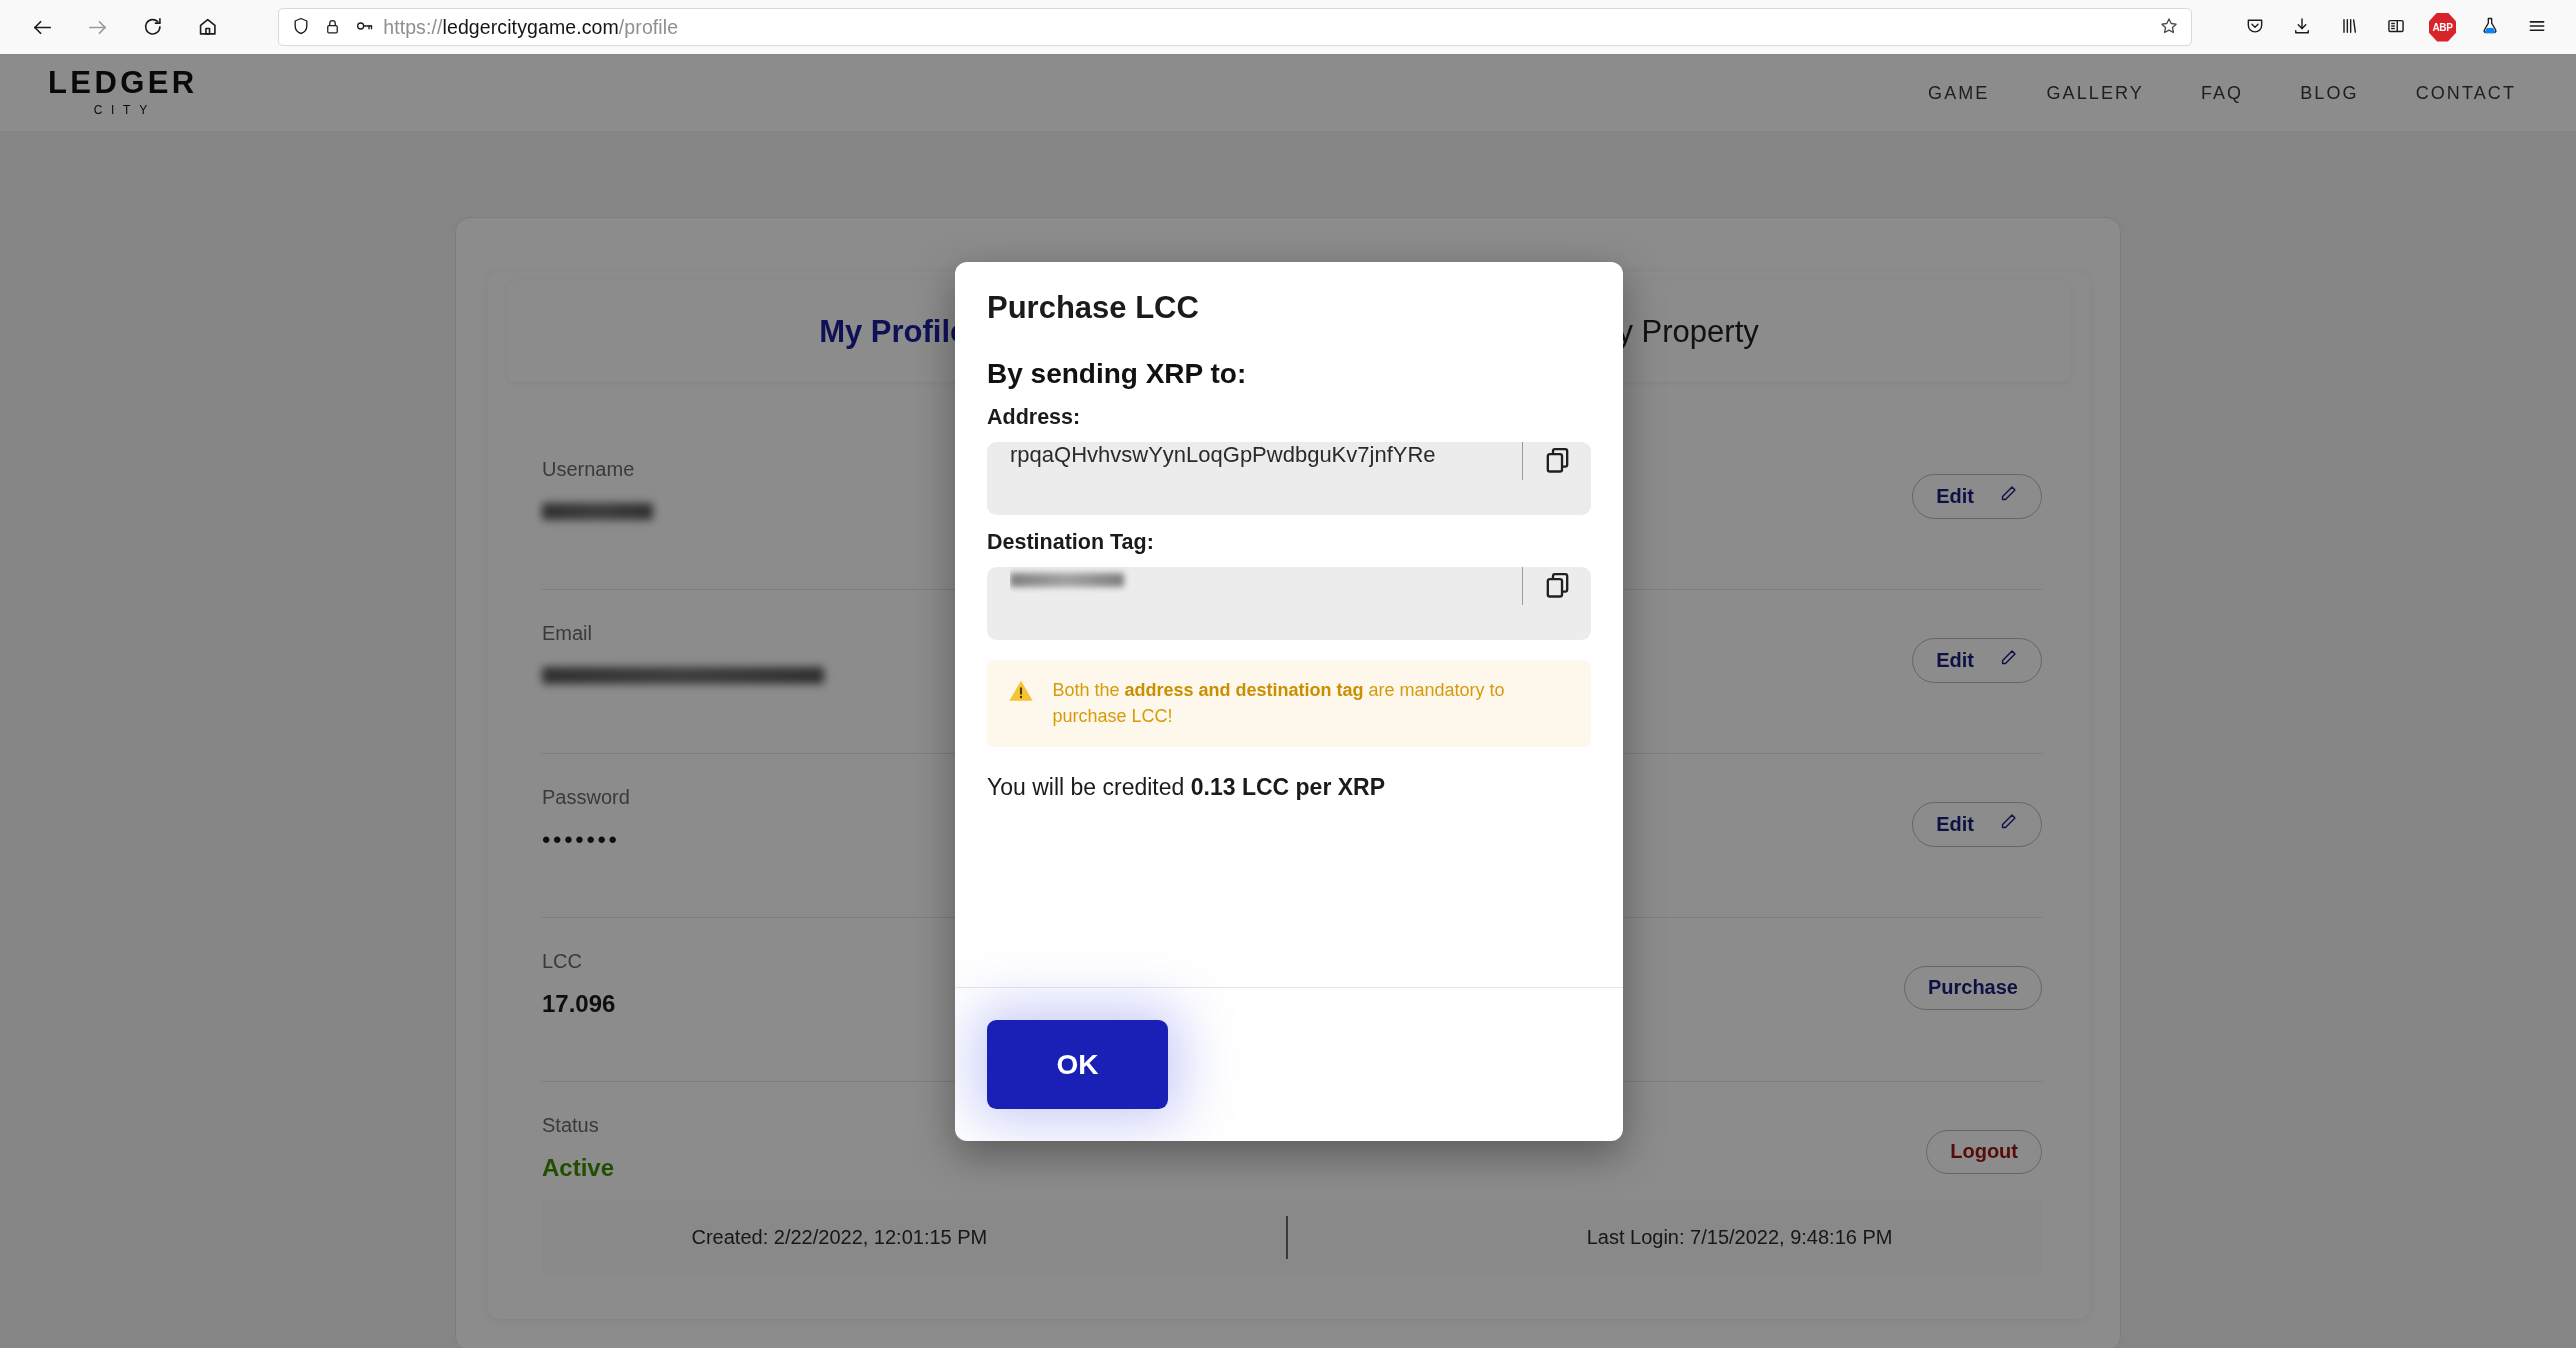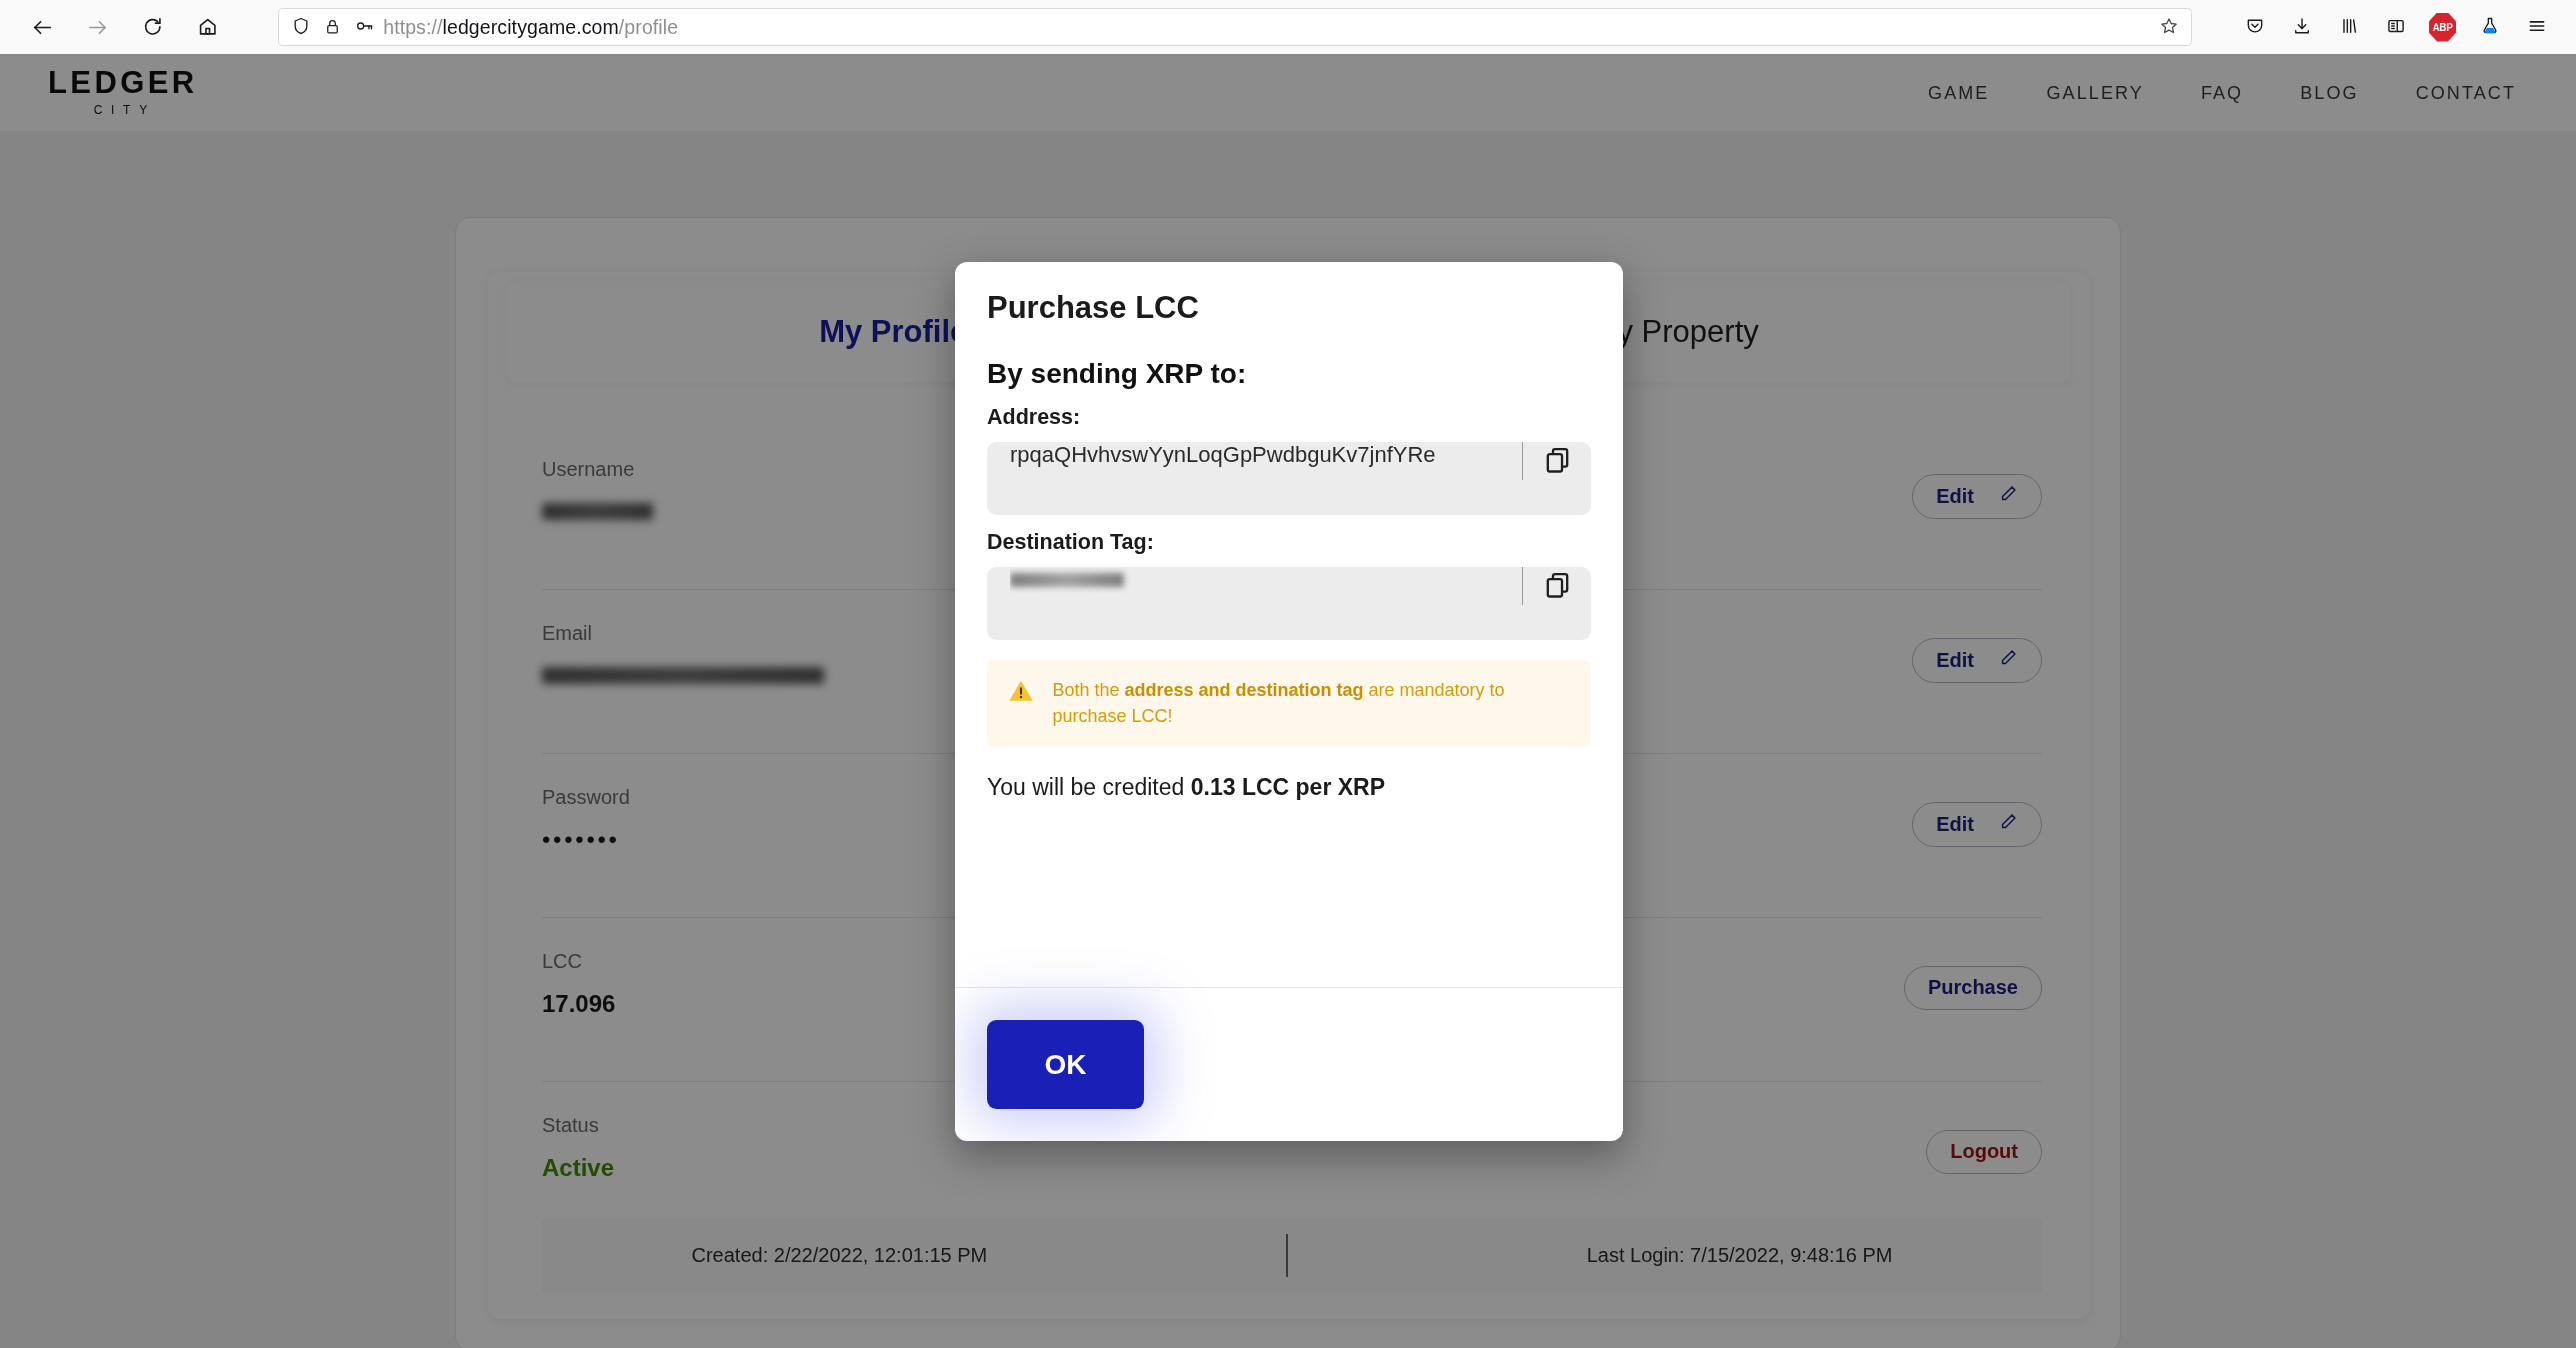--- a/index.html
+++ b/index.html
@@ -146,21 +146,21 @@
   .row-action { position: absolute; right: 0; top: 48px; }
   .pill-btn {
     border: 0.7px solid #b9b9c8; border-radius: 27px;
     padding: 9.4px 23px; font-size: 20px; font-weight: 700;
     color: #1a1f7a; background: transparent;
     display: inline-flex; align-items: center; gap: 25px;
   }
   .pill-btn.danger { color: #9e1313; }
 
   .profile-footer {
-    position: absolute; left: 54px; bottom: 26px;
+    position: absolute; left: 54px; bottom: 44px;
     width: 1500px; height: 75px;
     background: #fafafa;
     display: flex; align-items: center; justify-content: space-around;
     font-size: 20px; color: #2c2c2c;
     border-radius: 4px;
   }
   .footer-divider { width: 1.3px; height: 43px; background: #6a6a6a; }
 
   
   .modal-wrap {
@@ -231,21 +231,21 @@
   }
   .credit-line b { font-weight: 700; }
 
   .modal-footer {
     position: absolute; bottom: 0; left: 0;
     width: 100%; height: 154px;
     border-top: 0.7px solid #e6e6e6;
     display: flex; align-items: center; padding-left: 32px;
   }
   .ok-btn {
-    width: 157px; height: 89px;
+    width: 181px; height: 89px;
     background: #1a1fb5; color: #ffffff;
     font-size: 28px; font-weight: 700;
     border: none; border-radius: 9.4px;
     box-shadow: 0 0 54px 13.4px rgba(100,110,235,0.35);
     cursor: pointer;
   }
 </style>
 </head>
 <body>
 

